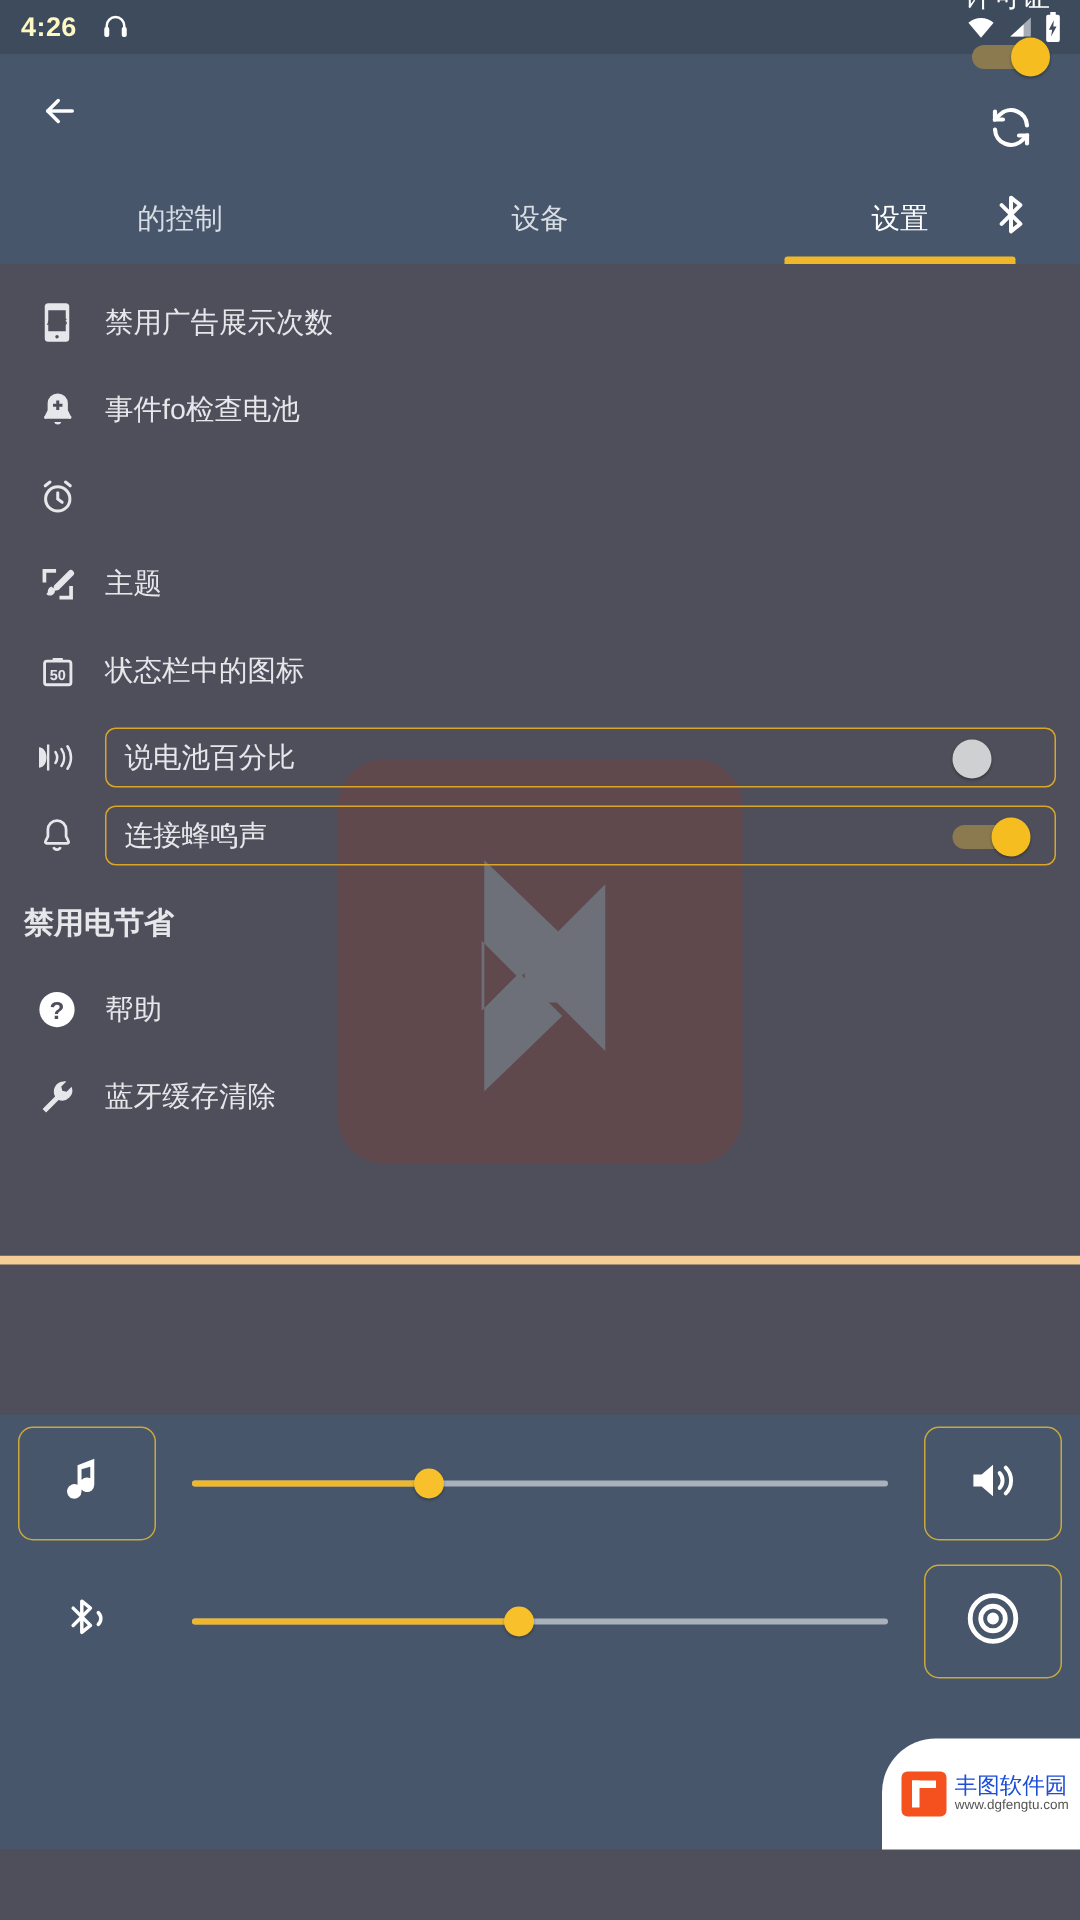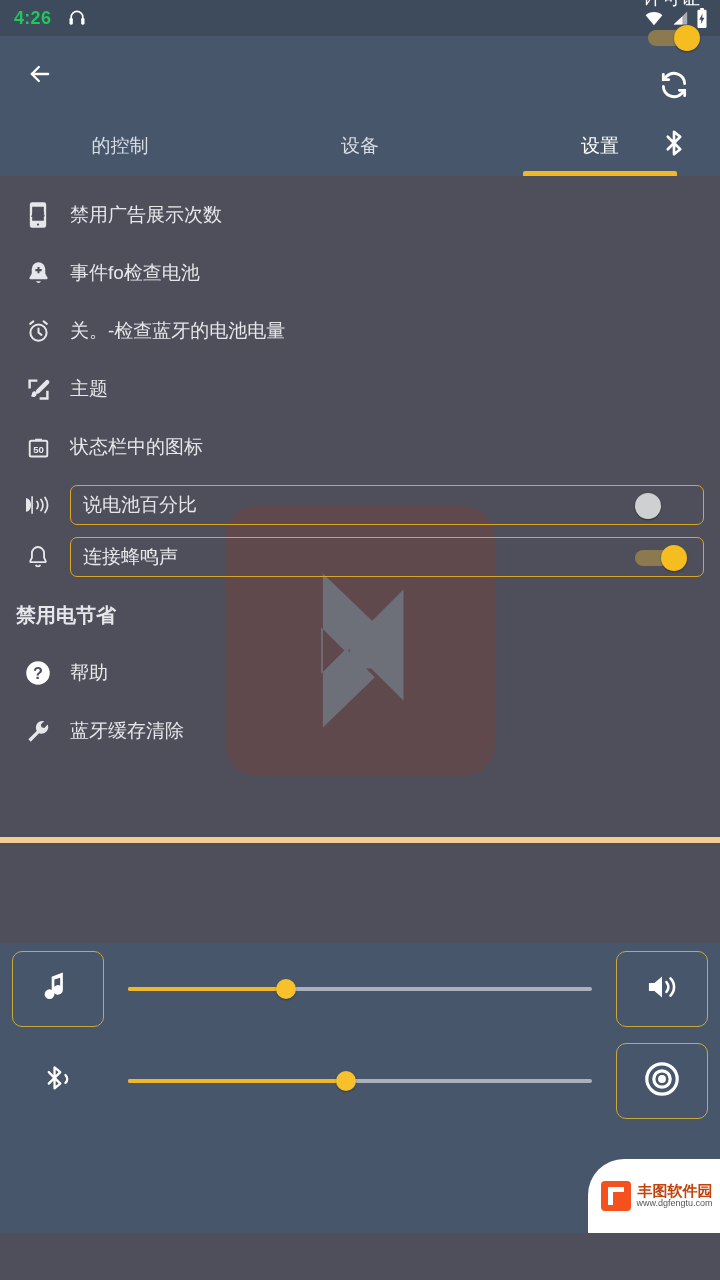--- a/index.html
+++ b/index.html
@@ -9,21 +9,21 @@
     background:#4e4f5a;
     color:#e9e9ee;
     position:relative;
   }
 
   
   .statusbar{
     height:36px; background:#3e4b5c; display:flex; align-items:center;
     padding:0 14px; position:relative;
   }
-  .sb-time{ font-size:18px; font-weight:700; color:#22c55e; letter-spacing:.3px; }
+  .sb-time{ font-size:18px; font-weight:700; color:#fef9c3; letter-spacing:.3px; }
   .sb-left-icons{ display:flex; align-items:center; gap:10px; margin-left:16px;}
   .sb-right{ position:absolute; right:12px; top:0; height:36px; display:flex; align-items:center; gap:7px;}
   .sb-right svg,.sb-left-icons svg{ display:block; }
 
   
   .appbar{
     background:#47566a; height:80px; display:flex; align-items:center;
     padding:0 16px; position:relative;
   }
   .back-btn{ width:48px; height:48px; display:flex; align-items:center; justify-content:center; cursor:pointer;}
@@ -118,21 +118,21 @@
     width:30px; height:30px; background:#f4511e; border-radius:4px;
     position:relative; flex:0 0 auto;
   }
   .wm-f::before{
     content:""; position:absolute; left:7px; top:6px; width:16px; height:5px; background:#fff;
   }
   .wm-f::after{
     content:""; position:absolute; left:7px; top:6px; width:5px; height:18px; background:#fff;
   }
   .wm-txt{ display:flex; flex-direction:column; line-height:1.05; }
-  .wm-t1{ font-size:15px; font-weight:700; color:#c2410c; white-space:nowrap;text-align:right;}
+  .wm-t1{ font-size:15px; font-weight:400; color:#1d4ed8; white-space:nowrap;}
   .wm-t2{ font-size:9px; color:#555; white-space:nowrap; }
 </style>
 </head>
 <body>
 
 <div class="statusbar">
   <span class="sb-time">4:26</span>
   <span class="sb-left-icons">
     <span>
       <svg width="20" height="20" viewBox="0 0 24 24" fill="#ffffff">
@@ -244,21 +244,20 @@
   </div>
 
   <div class="row">
     <span class="ic">
       <svg width="27" height="27" viewBox="0 0 24 24" fill="none" stroke="#e6e7eb" stroke-width="1.8" stroke-linecap="round">
         <circle cx="12" cy="13" r="7.2"></circle>
         <path d="M12 9.4V13l2.6 2"></path>
         <path d="M4.6 5.2 7.4 3M19.4 5.2 16.6 3"></path>
       </svg>
     </span>
-    <span class="lbl">关。-检查蓝牙的电池电量</span>
   </div>
 
   <div class="row">
     <span class="ic">
       <svg width="27" height="27" viewBox="0 0 24 24" fill="#e6e7eb">
         <path d="M3 3h8v2.2H5.2V11H3V3zM21 21h-8v-2.2h5.8V13H21v8z"></path>
         <path d="M18.4 4.1a1.9 1.9 0 0 1 2.7 2.7l-8.6 8.6-3.5.8.8-3.5 8.6-8.6z"></path>
         <path d="M8.3 13.3c-1.3.4-2.2 1.6-2.2 3 0 .6-.3 1.2-.9 1.5 1 .9 2.4 1.2 3.6.6 1.2-.6 1.8-2 1.4-3.3l-1.9-1.8z"></path>
       </svg>
     </span>

